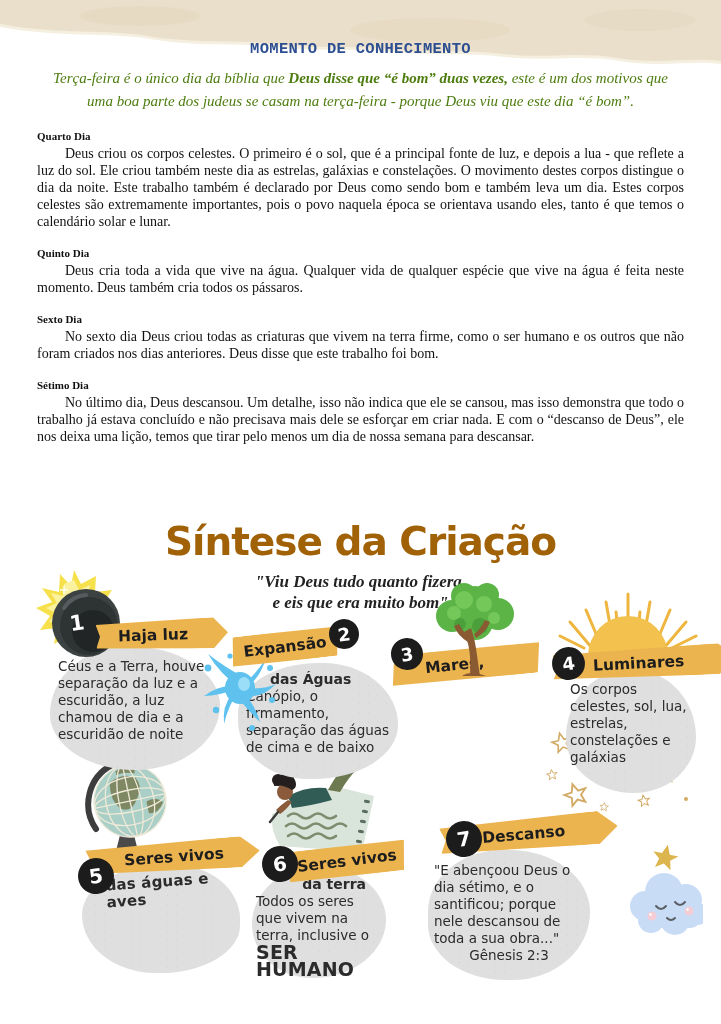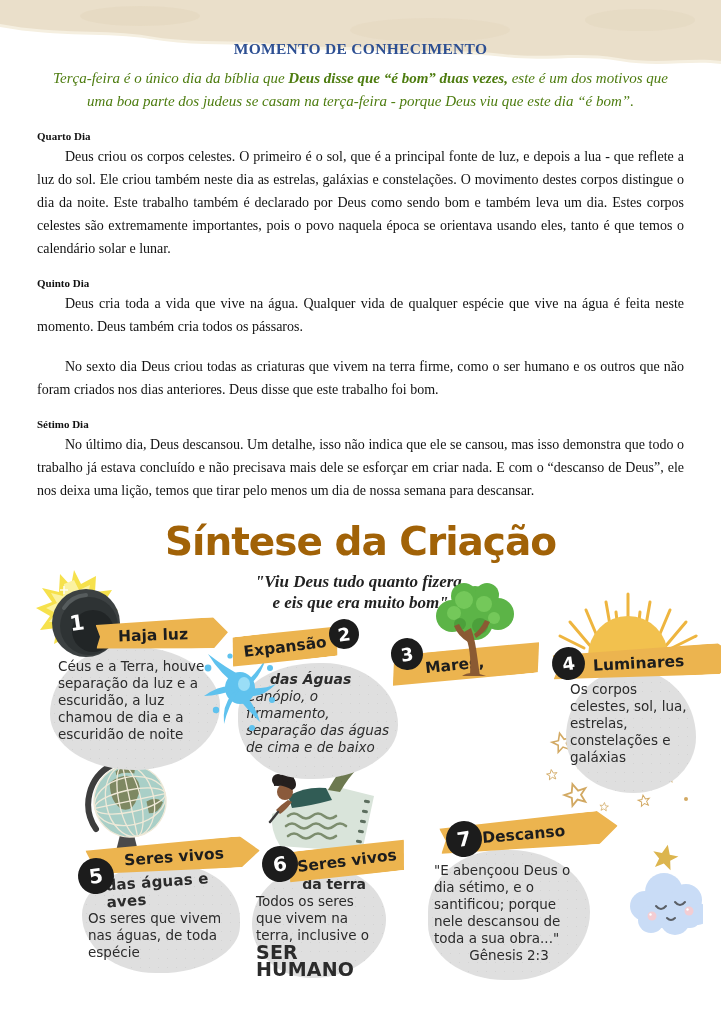--- a/index.html
+++ b/index.html
@@ -1,27 +1,27 @@
 <!DOCTYPE html>
 <html><head>
 <meta charset="utf-8">
 <style>
   html,body{margin:0;padding:0;}
   body{width:721px;height:1024px;position:relative;background:#ffffff;overflow:hidden;
        font-family:"Liberation Serif",serif;color:#111;}
   .torn{position:absolute;top:0;left:0;z-index:1;}
   .doc{position:relative;z-index:2;padding:40px 37px 0 37px;}
   .doc-title{margin:0;text-align:center;font-size:15.5px;font-weight:bold;color:#2d4f92;
-             letter-spacing:.3px;font-family:Liberation Serif, serif;}
+             letter-spacing:.3px;font-family:Liberation Mono, monospace;}
   .intro{margin:9px auto 0 auto;max-width:640px;text-align:center;font-style:italic;
          font-size:15px;line-height:23px;color:#4d7c0f;}
   .intro b{font-style:italic;}
   .section{margin-top:17px;}
   .section h2{margin:0;font-size:11px;font-weight:bold;}
-  .section p{margin:3px 0 0 0;font-size:14px;line-height:23px;text-align:justify;
+  .section p{margin:3px 0 0 0;font-size:14px;line-height:17px;text-align:justify;
              text-indent:28px;}
   
   .info-layer{position:absolute;inset:0;z-index:3;font-family:"DejaVu Sans",sans-serif;}
   .info-title{position:absolute;top:519px;left:0;width:100%;margin:0;text-align:center;
               font-size:39px;font-weight:bold;color:#a16207;letter-spacing:-1px;
               font-family:"DejaVu Sans",sans-serif;}
   .info-subtitle{position:absolute;top:571px;left:0;width:100%;margin:0;text-align:center;
                  font-family:"Liberation Serif",serif;font-style:italic;font-weight:600;
                  font-size:17px;line-height:21px;color:#222;}
   .icon{position:absolute;}
@@ -59,20 +59,21 @@
 
   <div class="section">
     <h2>Quarto Dia</h2>
     <p>Deus criou os corpos celestes. O primeiro é o sol, que é a principal fonte de luz, e depois a lua - que reflete a luz do sol. Ele criou também neste dia as estrelas, galáxias e constelações. O movimento destes corpos distingue o dia da noite. Este trabalho também é declarado por Deus como sendo bom e também leva um dia. Estes corpos celestes são extremamente importantes, pois o povo naquela época se orientava usando eles, tanto é que temos o calendário solar e lunar.</p>
   </div>
   <div class="section">
     <h2>Quinto Dia</h2>
     <p>Deus cria toda a vida que vive na água. Qualquer vida de qualquer espécie que vive na água é feita neste momento. Deus também cria todos os pássaros.</p>
   </div>
   <div class="section">
+    <h2>Sexto Dia</h2>
     <p>No sexto dia Deus criou todas as criaturas que vivem na terra firme, como o ser humano e os outros que não foram criados nos dias anteriores. Deus disse que este trabalho foi bom.</p>
   </div>
   <div class="section">
     <h2>Sétimo Dia</h2>
     <p>No último dia, Deus descansou. Um detalhe, isso não indica que ele se cansou, mas isso demonstra que todo o trabalho já estava concluído e não precisava mais dele se esforçar em criar nada. E com o “descanso de Deus”, ele nos deixa uma lição, temos que tirar pelo menos um dia de nossa semana para descansar.</p>
   </div>
 </div>
 
 <div class="info-layer">
   <h2 class="info-title">Síntese da Criação</h2>
@@ -113,21 +114,21 @@
       <circle cx="16" cy="66" r="3.2"></circle>
         <circle cx="52" cy="84" r="3"></circle>
         <circle cx="30" cy="12" r="2.6"></circle>
     </g>
     <ellipse cx="44" cy="40" rx="6" ry="7" fill="#9adef7"></ellipse>
   </svg>
   <div class="banner slab" style="left:231px;top:631px;width:108px;height:31px;justify-content:center;transform:rotate(-7deg);">
     <span>Expansão</span>
   </div>
   <span class="num" style="left:329px;top:619px;">2</span>
-  <div class="blob" style="left:238px;top:663px;width:144px;height:108px;border-radius:52% 48% 55% 45% / 45% 55% 48% 52%;padding:8px 8px 0 8px;font-style:italic;">
+  <div class="blob" style="left:238px;top:663px;width:144px;height:108px;border-radius:52% 48% 55% 45% / 45% 55% 48% 52%;padding:8px 8px 0 8px;">
     <span class="sub" style="align-self:flex-start;margin-left:24px;">das Águas</span>
     <span>Canópio, o firmamento, separação das águas de cima e de baixo</span>
   </div>
 
   <svg class="icon" style="left:424px;top:580px;z-index:5;" width="102" height="98" viewBox="0 0 102 98">
     <g fill="#5cb447">
       <circle cx="51" cy="26" r="20"></circle>
         <circle cx="28" cy="36" r="16"></circle>
         <circle cx="74" cy="34" r="16"></circle>
       <circle cx="40" cy="16" r="13"></circle>
@@ -214,21 +215,20 @@
         <line x1="60" y1="8" x2="60" y2="80"></line>
       </g>
     </g>
   </svg>
   <div class="banner point" style="left:86px;top:841px;width:136px;height:31px;padding-left:38px;transform:rotate(-4deg);">
     <span>Seres vivos</span>
   </div>
   <span class="num" style="left:78px;top:858px;width:36px;height:36px;font-size:20px;">5</span>
   <div class="blob" style="left:82px;top:864px;width:146px;height:100px;border-radius:55% 45% 52% 48% / 48% 52% 45% 55%;padding:9px 6px 0 6px;">
     <span class="big" style="transform:rotate(-4deg);margin-left:18px;font-size:15px;">das águas e aves</span>
-    <span style="margin-top:3px;">Os seres que vivem nas águas, de toda espécie</span>
   </div>
 
   <svg class="icon" style="left:258px;top:756px;z-index:3;" width="124" height="104" viewBox="0 0 124 104">
     <path d="M14,58 L76,30 L116,40 L104,96 L22,90 Q12,74 14,58 Z" fill="#d9e4da"></path>
     <g fill="#5c6e5e">
       <rect x="106" y="44" width="6" height="3" rx="1.5" transform="rotate(8 109 45)"></rect>
       <rect x="104" y="54" width="6" height="3" rx="1.5" transform="rotate(8 107 55)"></rect>
       <rect x="102" y="64" width="6" height="3" rx="1.5" transform="rotate(8 105 65)"></rect>
       <rect x="100" y="74" width="6" height="3" rx="1.5" transform="rotate(8 103 75)"></rect>
       <rect x="98" y="84" width="6" height="3" rx="1.5" transform="rotate(8 101 85)"></rect>

